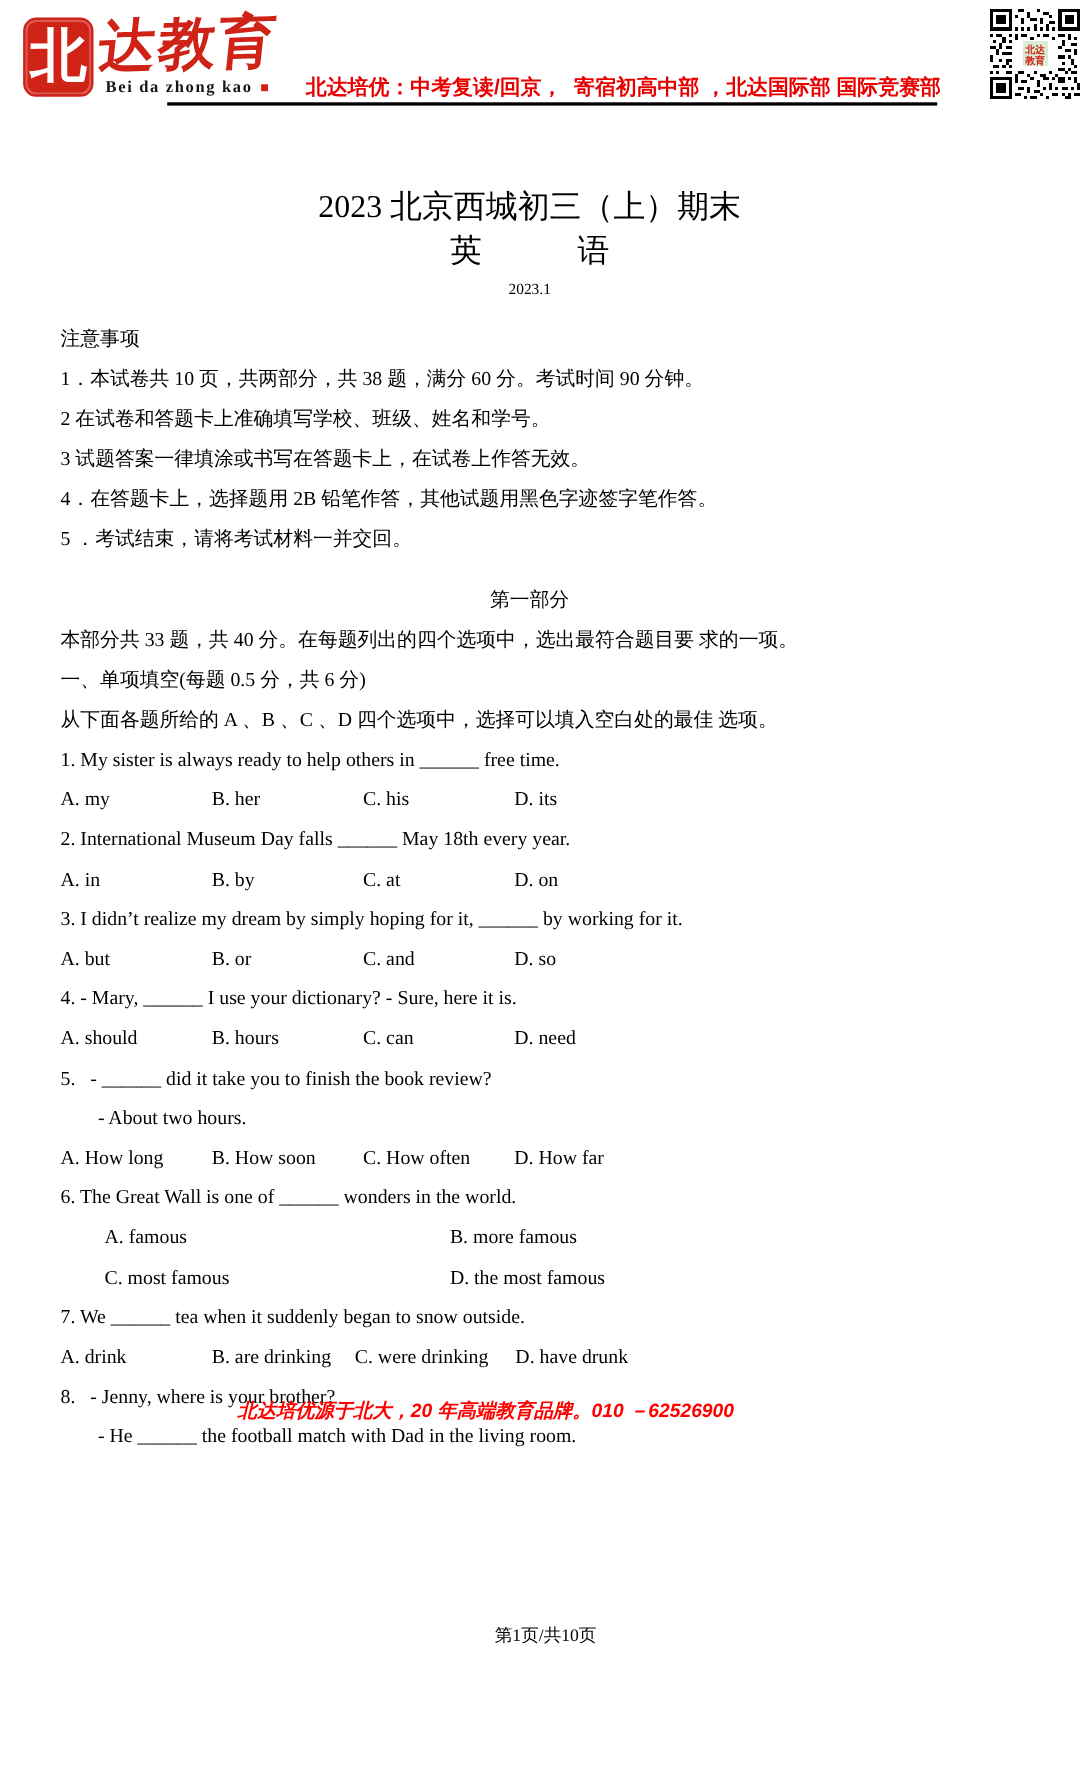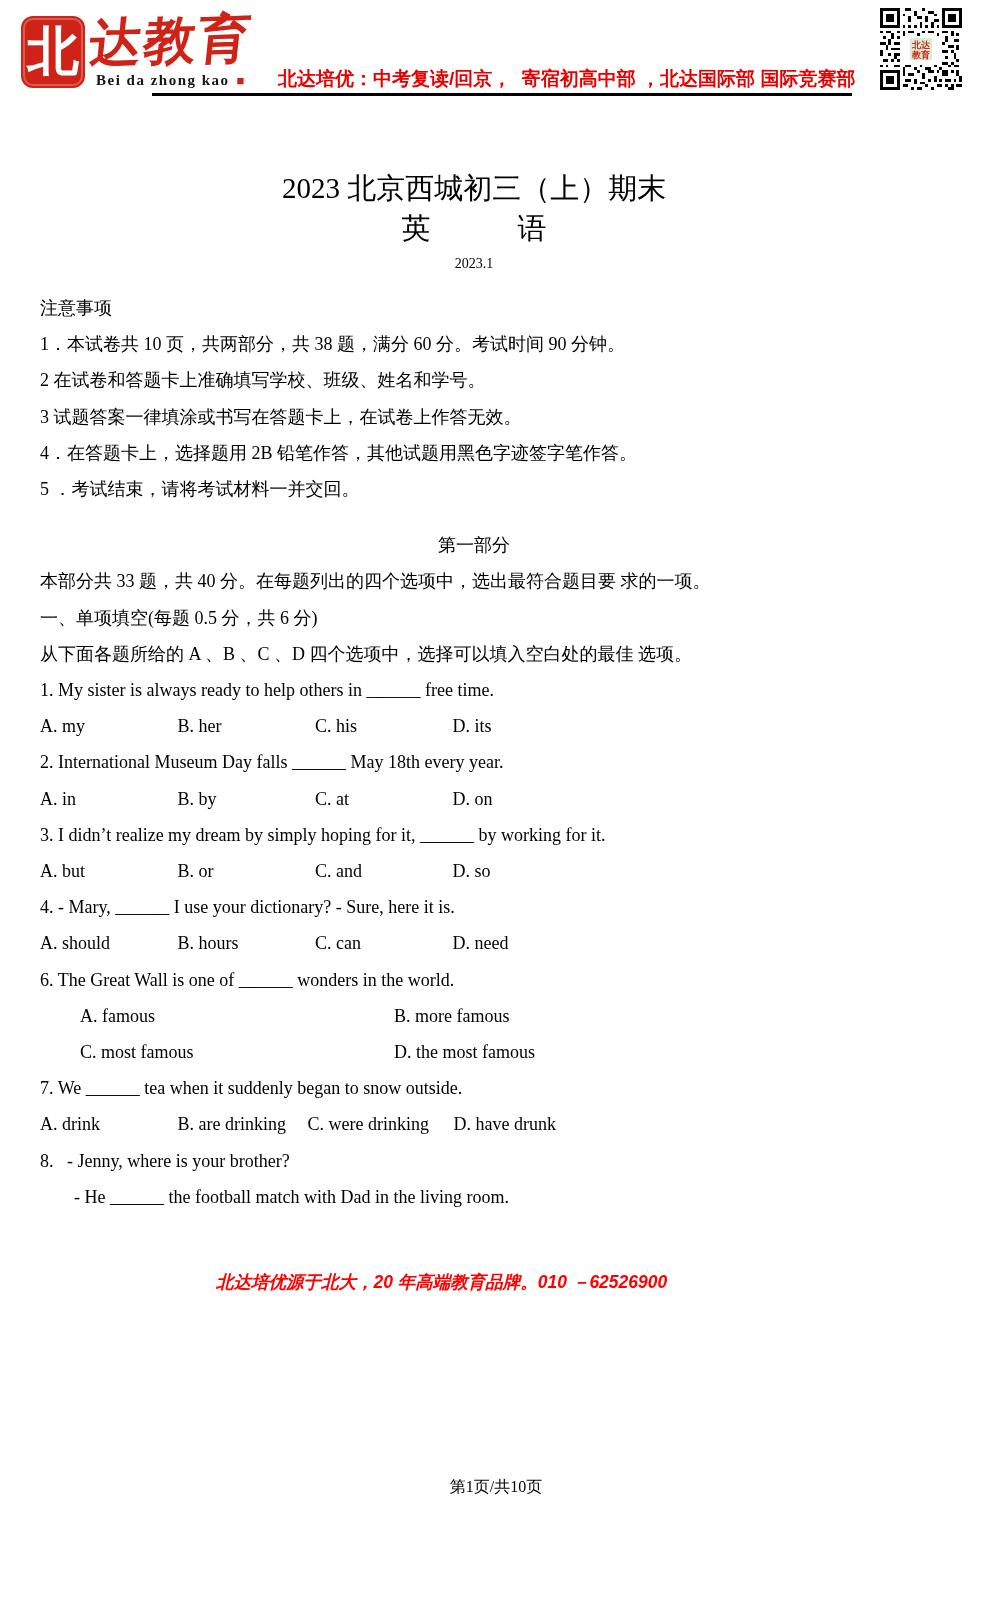--- a/index.html
+++ b/index.html
@@ -26,24 +26,24 @@
     position:absolute;left:96px;top:72px;font-size:15px;font-weight:bold;
     color:#151515;letter-spacing:1.5px;white-space:pre;
   }
   .brand-sub .mark{color:#cf2318;font-size:13px;margin-left:7px;}
   .slogan{
     position:absolute;left:278px;top:66px;
     font-family:"Liberation Sans","DejaVu Sans",sans-serif;
     font-size:19px;font-weight:bold;color:#e80000;white-space:pre;
   }
   .header-rule{position:absolute;left:152px;top:93px;width:700px;height:2.5px;background:#000;}
-  .qr{position:absolute;left:880px;top:8px;width:82px;height:82px;}
+  .qr{position:absolute;left:900px;top:8px;width:82px;height:82px;}
 
   
-  .content{padding:168px 84px 0 40px;}
+  .content{padding:168px 84px 0 55px;}
   .t1,.t2{font-size:29px;line-height:40px;text-align:center;margin:0;white-space:pre;font-weight:400;}
   .date{font-size:14px;line-height:28px;text-align:center;margin:2px 0 0;}
   .notice{margin-top:12px;}
   .line{font-size:18px;line-height:36.2px;margin:0;white-space:pre-wrap;}
   .center{text-align:center;}
   .part-gap{margin-top:20px;}
   .opt{display:inline-block;min-width:137.5px;}
   .optwide .opt{min-width:274px;margin-left:40px;}
   .q7opts .opt:nth-child(1){min-width:137.5px;}
   .q7opts .opt:nth-child(2){min-width:130px;}
@@ -232,20 +232,25 @@
     <div>
       <p class="line">3. I didn’t realize my dream by simply hoping for it, ______ by working for it.</p>
       <p class="line"><span class="opt">A. but</span><span class="opt">B. or</span><span class="opt">C. and</span><span class="opt">D. so</span></p>
     </div>
 
     <div>
       <p class="line">4. - Mary, ______ I use your dictionary? - Sure, here it is.</p>
       <p class="line"><span class="opt">A. should</span><span class="opt">B. hours</span><span class="opt">C. can</span><span class="opt">D. need</span></p>
     </div>
 
+    <div>
+      <p class="line">5.   - ______ did it take you to finish the book review?</p>
+      <p class="line indent">- About two hours.</p>
+      <p class="line"><span class="opt">A. How long</span><span class="opt">B. How soon</span><span class="opt">C. How often</span><span class="opt">D. How far</span></p>
+    </div>
 
     <div>
       <p class="line">6. The Great Wall is one of ______ wonders in the world.</p>
       <p class="line optwide"><span class="opt">A. famous</span><span class="opt">B. more famous</span></p>
       <p class="line optwide"><span class="opt">C. most famous</span><span class="opt">D. the most famous</span></p>
     </div>
 
     <div>
       <p class="line">7. We ______ tea when it suddenly began to snow outside.</p>
       <p class="line q7opts"><span class="opt">A. drink</span><span class="opt">B. are drinking</span><span class="opt">C. were drinking</span><span class="opt">D. have drunk</span></p>

